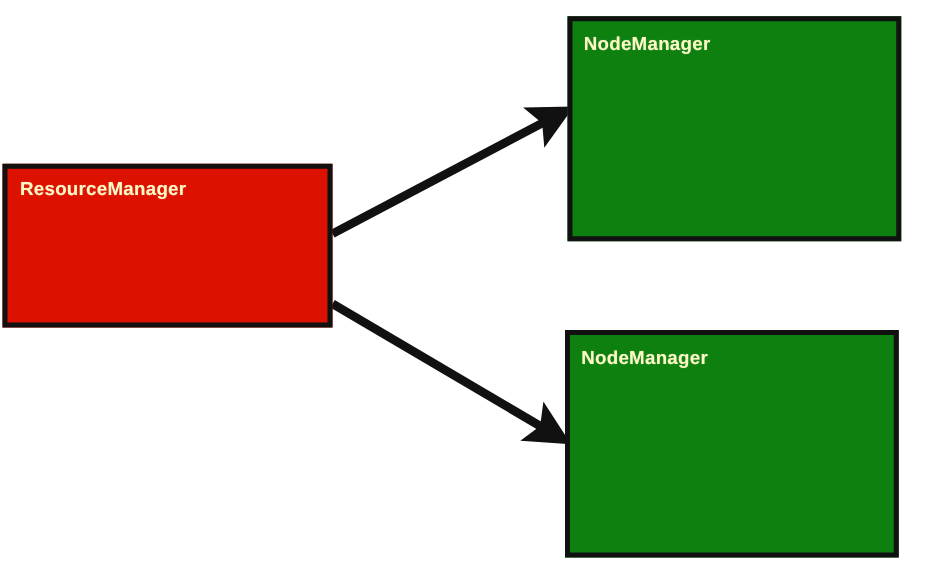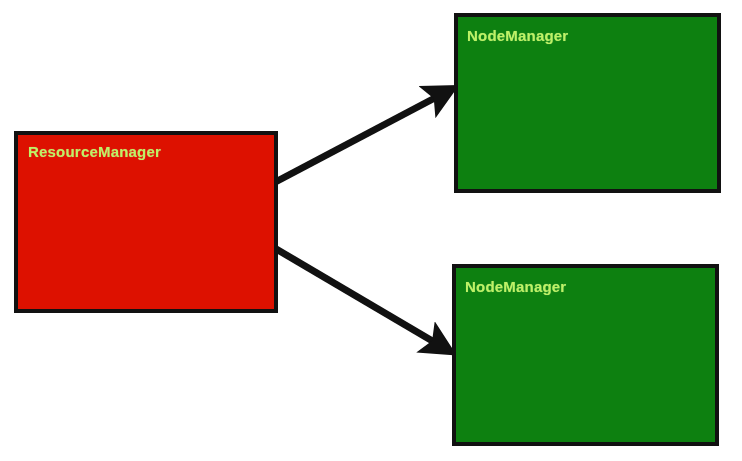--- a/index.html
+++ b/index.html
@@ -27,36 +27,35 @@
     pointer-events: none;
   }
   .node-box {
     position: absolute;
     box-sizing: border-box;
     border-style: solid;
     border-color: #111111;
   }
   .node-label {
     position: absolute;
-    color: #bef264;
+    color: #fef9c3;
     font-family: "Liberation Sans", sans-serif;
     font-weight: bold;
     font-size: 15px;
     letter-spacing: 0.2px;
     white-space: nowrap;
     text-shadow: 0 0 1px rgba(255,255,255,0.35);
   }
   #resource-manager {
     left: 2px;
     top: 131px;
     width: 264px;
-    height: 182px;
+    height: 131px;
     background: #DD1100;
     border-width: 4px;
-    margin-left: 12px;
   }
   #resource-manager .node-label {
     left: 10px;
     top: 8px;
   }
   #node-manager-1 {
     left: 454px;
     top: 13px;
     width: 267px;
     height: 180px;

